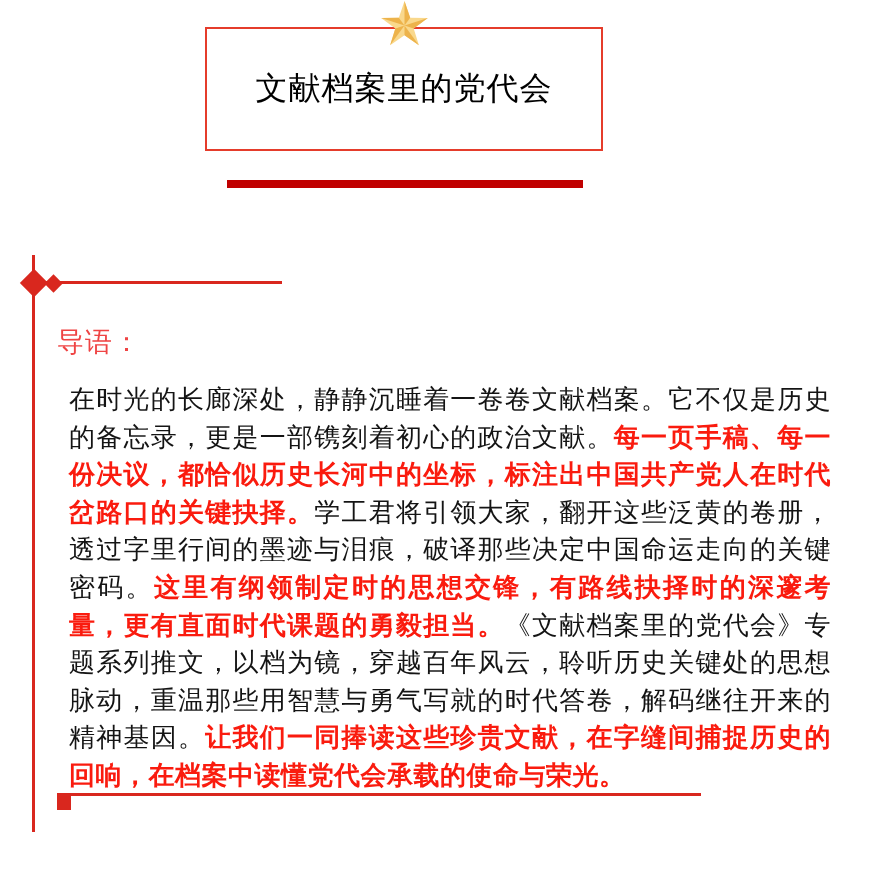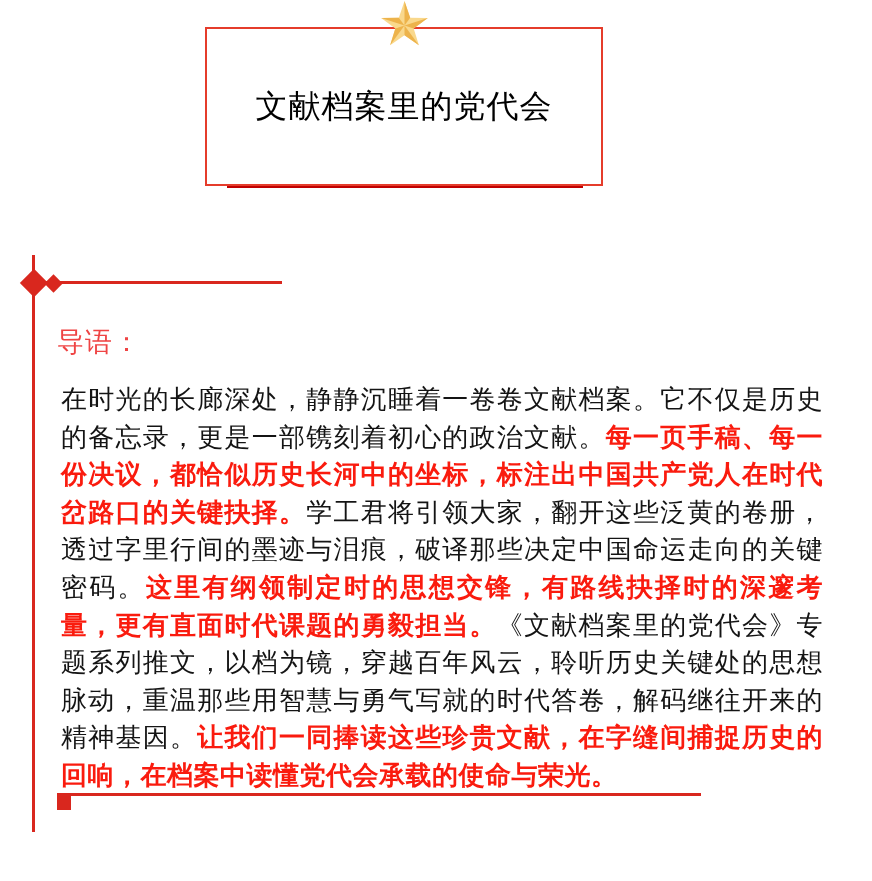--- a/index.html
+++ b/index.html
@@ -10,21 +10,21 @@
     position:relative;
     overflow:hidden;
   }
   .stage{position:absolute;inset:0;width:872px;height:881px;}
 
   
   .star{
     position:absolute;left:377px;top:1px;width:55px;height:48px;z-index:3;
   }
   .title-box{
-    position:absolute;left:205px;top:27px;width:398px;height:159px;
+    position:absolute;left:205px;top:27px;width:398px;height:124px;
     box-sizing:border-box;
     border:2px solid #e53c2b;
     background:#ffffff;
     display:flex;align-items:center;justify-content:center;
     z-index:2;
   }
   .title-text{
     font-size:32px;
     color:#000000;
     letter-spacing:1px;
@@ -61,21 +61,21 @@
     position:absolute;left:57px;top:796px;width:14px;height:14px;
     background:#d9271e;
   }
 
   
   .intro-label{
     position:absolute;left:57px;top:324px;
     font-size:27px;color:#ef4444;letter-spacing:1px;
   }
   .intro-paragraph{
-    position:absolute;left:61px;top:381px;width:762px;
+    position:absolute;left:69px;top:381px;width:762px;
     font-size:26px;line-height:37.6px;
     color:#141414;
     text-align:justify;
     letter-spacing:0.5px;
   }
   .seg-normal{color:#141414;font-weight:400;}
   .seg-highlight{color:#fa1b0e;font-weight:700;}
 </style>
 </head>
 <body>

